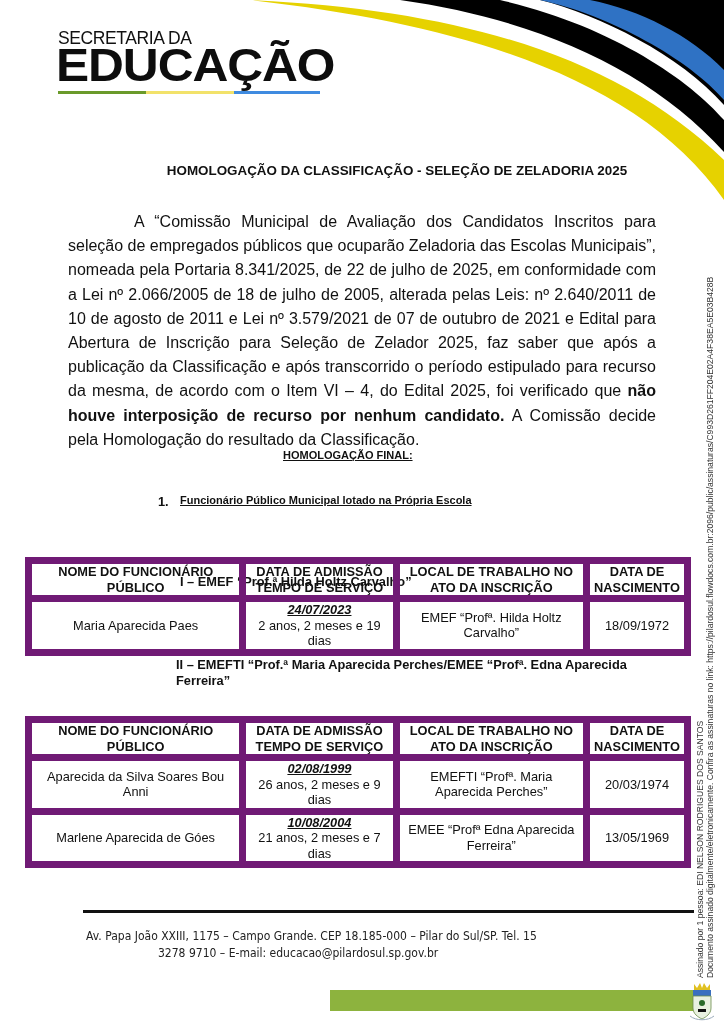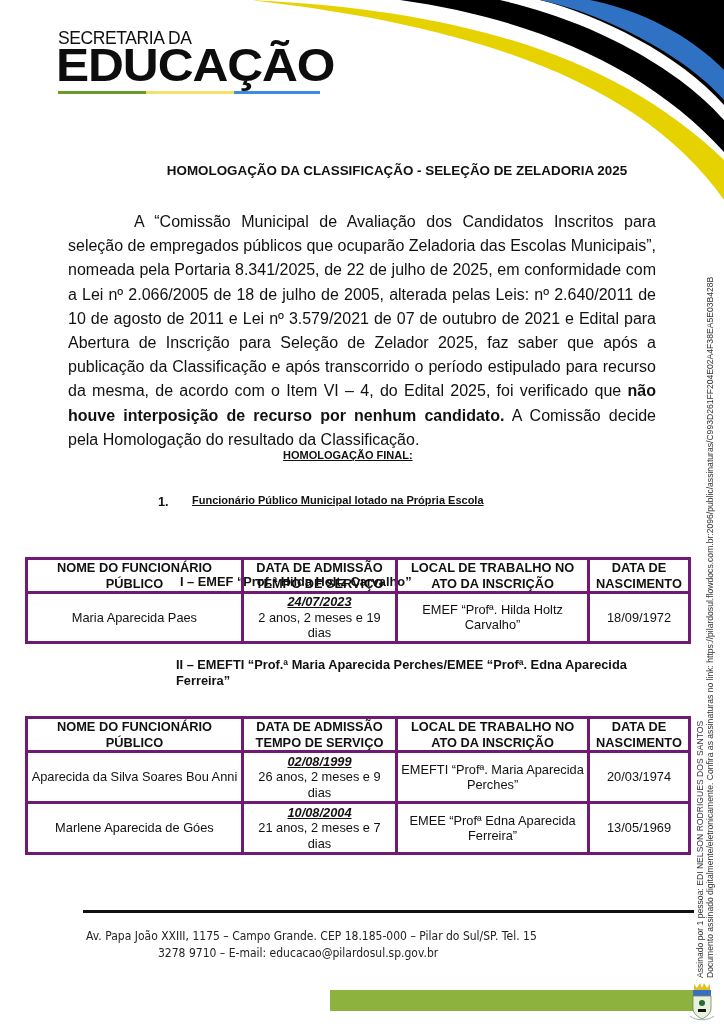--- a/index.html
+++ b/index.html
@@ -22,21 +22,21 @@
 
   
   .para { position: absolute; left: 68px; top: 210px; width: 588px; font-size: 16px; line-height: 24.2px; text-align: justify; }
   .para .indent { display: inline-block; width: 66px; }
 
   .section-h { position: absolute; font-weight: bold; font-size: 11px; text-decoration: underline; }
   .sub-h { position: absolute; font-weight: bold; font-size: 12.8px; }
 
   
   table.t { position: absolute; left: 25px; width: 666px; border-collapse: collapse; font-size: 12.8px; }
-  table.t td, table.t th { border: 3px solid #701a75; text-align: center; vertical-align: middle; padding: 0 3px; line-height: 15.5px; }
+  table.t td, table.t th { border: 7px solid #701a75; text-align: center; vertical-align: middle; padding: 0 3px; line-height: 15.5px; }
   table.t th { font-weight: bold; }
   table.t col.c1 { width: 217px; }
   table.t col.c2 { width: 155px; }
   table.t col.c3 { width: 193px; }
   table.t col.c4 { width: 101px; }
   .adm-date { font-weight: bold; text-decoration: underline; display: block; font-style: italic; }
 
   
   .footer-line { position: absolute; left: 83px; top: 910px; width: 611px; height: 3px; background: #111; }
   .footer-addr { position: absolute; left: 86px; top: 928px; width: 560px; font-family: "DejaVu Sans", sans-serif; font-size: 12px; line-height: 17px; color: #222; transform: scaleX(0.9); transform-origin: left top; }
@@ -72,21 +72,21 @@
 
 <div class="doc-title">
   <span>HOMOLOGAÇÃO DA CLASSIFICAÇÃO - SELEÇÃO DE ZELADORIA 2025</span>
 </div>
 
 <div class="para"><span class="indent"></span><span>A “Comissão Municipal de Avaliação dos Candidatos Inscritos para seleção de empregados públicos que ocuparão Zeladoria das Escolas Municipais”, nomeada pela Portaria 8.341/2025, de 22 de julho de 2025, em conformidade com a Lei nº 2.066/2005 de 18 de julho de 2005, alterada pelas Leis: nº 2.640/2011 de 10 de agosto de 2011 e Lei nº 3.579/2021 de 07 de outubro de 2021 e Edital para Abertura de Inscrição para Seleção de Zelador 2025, faz saber que após a publicação da Classificação e após transcorrido o período estipulado para recurso da mesma, de acordo com o Item VI – 4, do Edital 2025, foi verificado que </span><b>não houve interposição de recurso por nenhum candidato.</b><span> A Comissão decide pela Homologação do resultado da Classificação.</span></div>
 
 <div class="section-h" style="left:283px; top:449px;">HOMOLOGAÇÃO FINAL:</div>
 
 <div class="sub-h" style="left:158px; top:494px;">1.</div>
-<div class="section-h" style="left:192px; top:494px;">Funcionário Público Municipal lotado na Própria Escola</div>
+<div class="section-h" style="left:180px; top:494px;">Funcionário Público Municipal lotado na Própria Escola</div>
 
 <div class="sub-h" style="left:180px; top:526px;margin-top:48px;">I – EMEF “Prof.ª Hilda Holtz Carvalho”</div>
 
 <table class="t" style="top:557px;">
   <colgroup>
       <col class="c1">
       <col class="c2">
       <col class="c3">
       <col class="c4">
     </colgroup>

